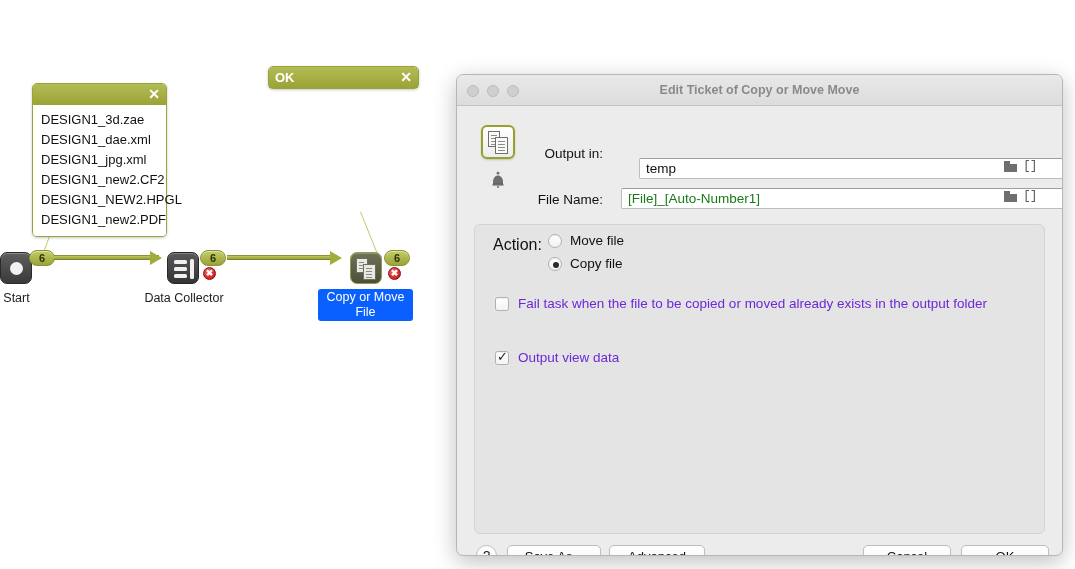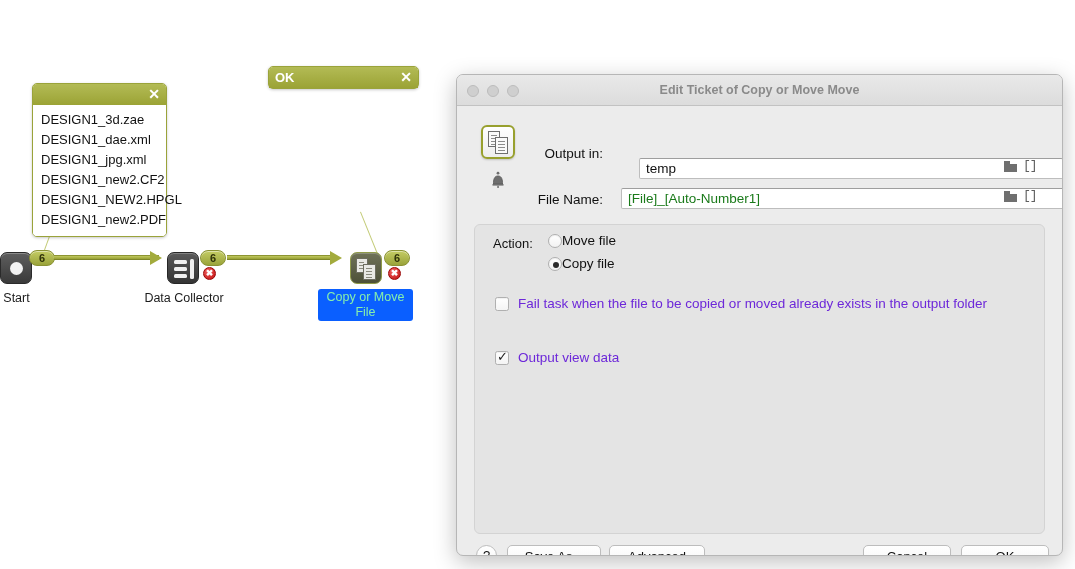--- a/index.html
+++ b/index.html
@@ -91,21 +91,21 @@
   .arrow-head {
     position: absolute;
     width: 0; height: 0;
     border-top: 7px solid transparent;
     border-bottom: 7px solid transparent;
     border-left: 12px solid #a3ab3d;
   }
   .blue-tag {
     position: absolute;
     background: #0a5fff;
-    color: #86efac;
+    color: #ffffff;
     font-size: 12.5px;
     line-height: 15px;
     text-align: center;
     border-radius: 3px;
     padding: 1px 5px;
     white-space: nowrap;
   }
   .leader {
     position: absolute;
     background: #c3cb77;
@@ -249,23 +249,23 @@
   .inner-panel {
     position: absolute;
     left: 17px; top: 118px;
     width: 571px; height: 310px;
     background: #e4e4e4;
     border: 1px solid #d3d3d3;
     border-radius: 6px;
   }
   .action-label {
     position: absolute; left: 18px; top: 11px;
-    font-size: 13px; color: #111;
-  }
-  .radio-row { position: absolute; display: flex; align-items: center; }
+    font-size: 16px; color: #111;
+  }
+  .radio-row { position: absolute; display: flex; align-items: center; gap: 8px; }
   .radio {
     width: 14px; height: 14px; border-radius: 50%;
     background: linear-gradient(#ffffff, #f2f2f2);
     border: 1px solid #b0b0b0;
     box-shadow: inset 0 1px 1px rgba(0,0,0,.06);
     position: relative;
     flex: none;
   }
   .radio.on::after {
     content: ""; position: absolute;

